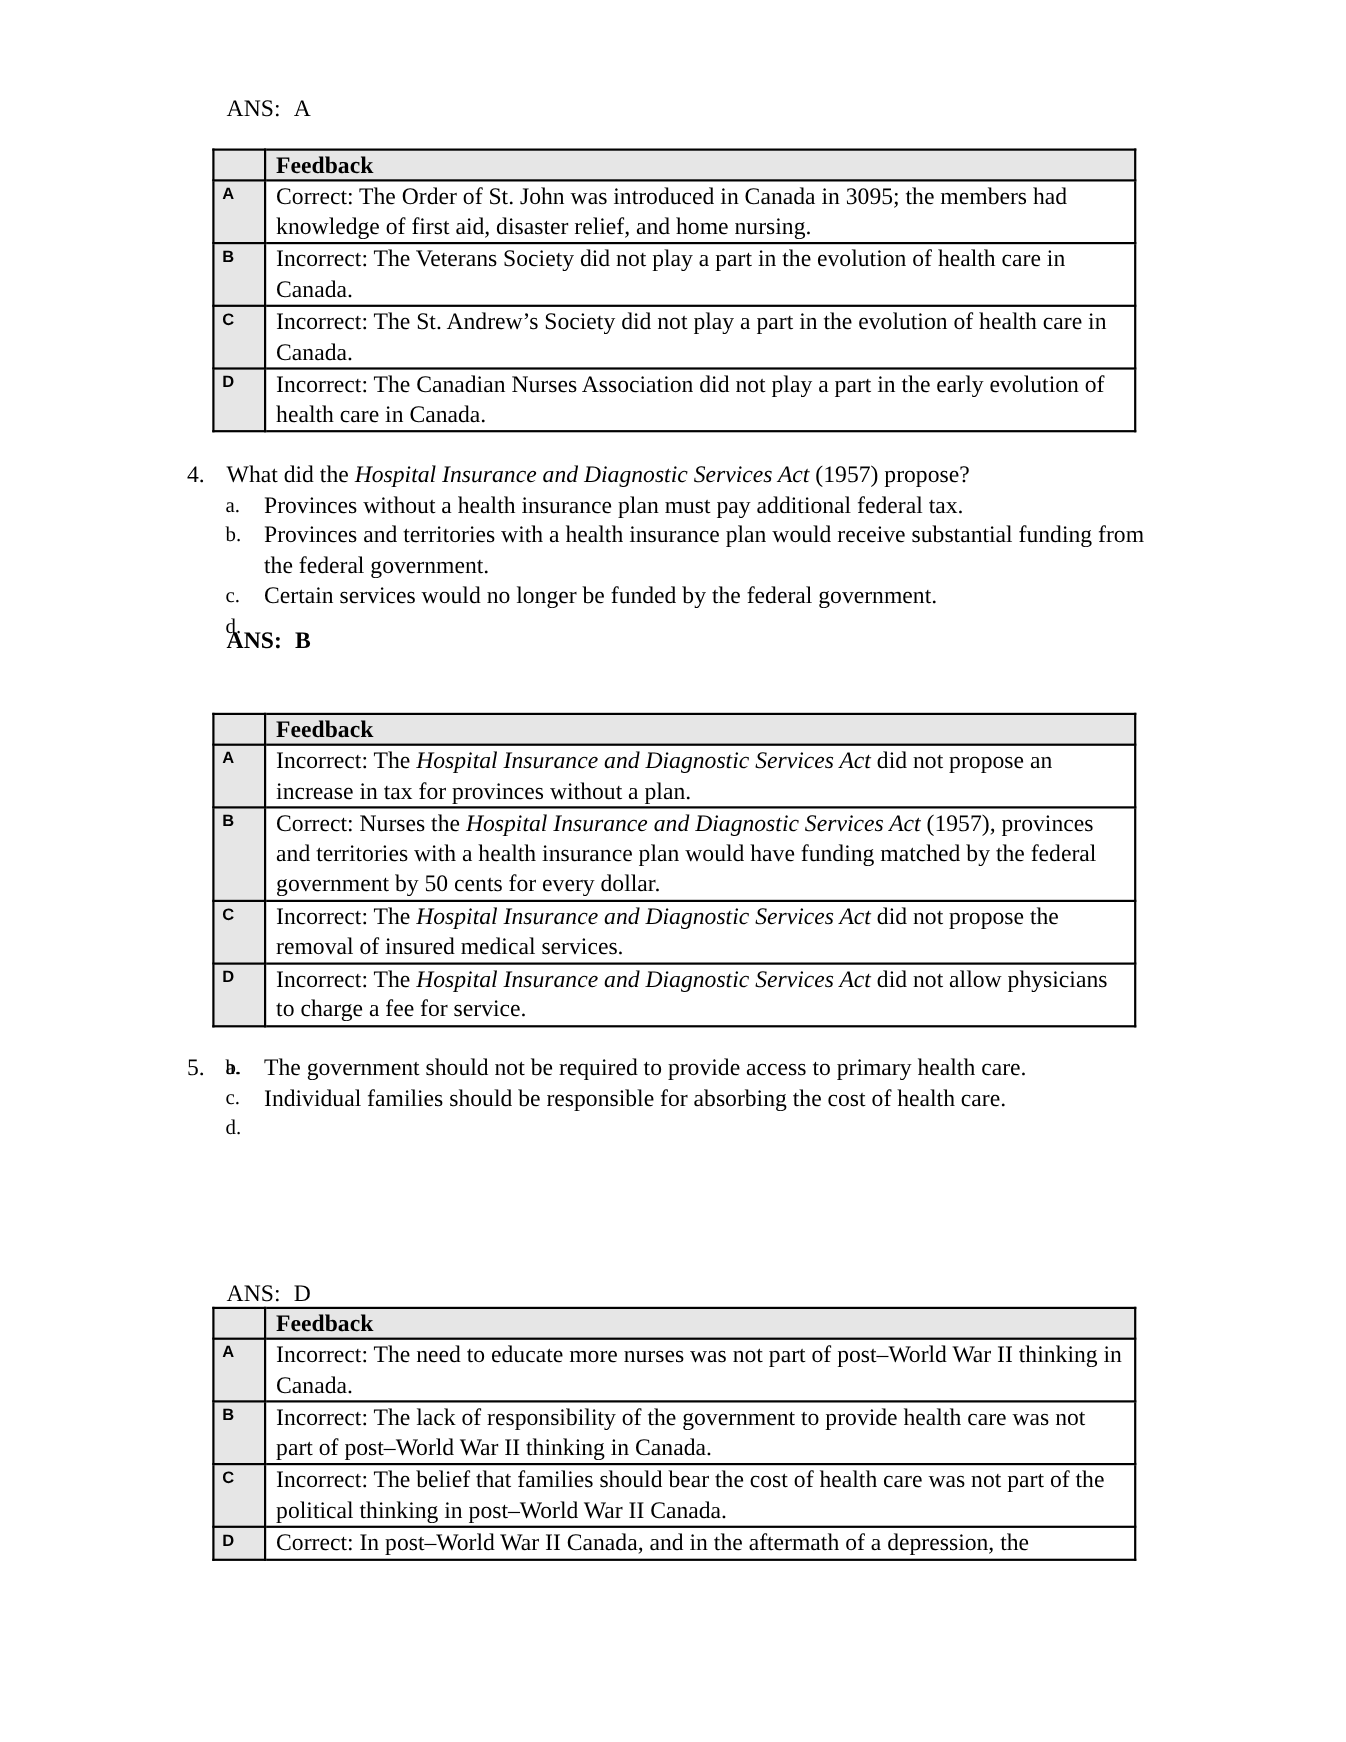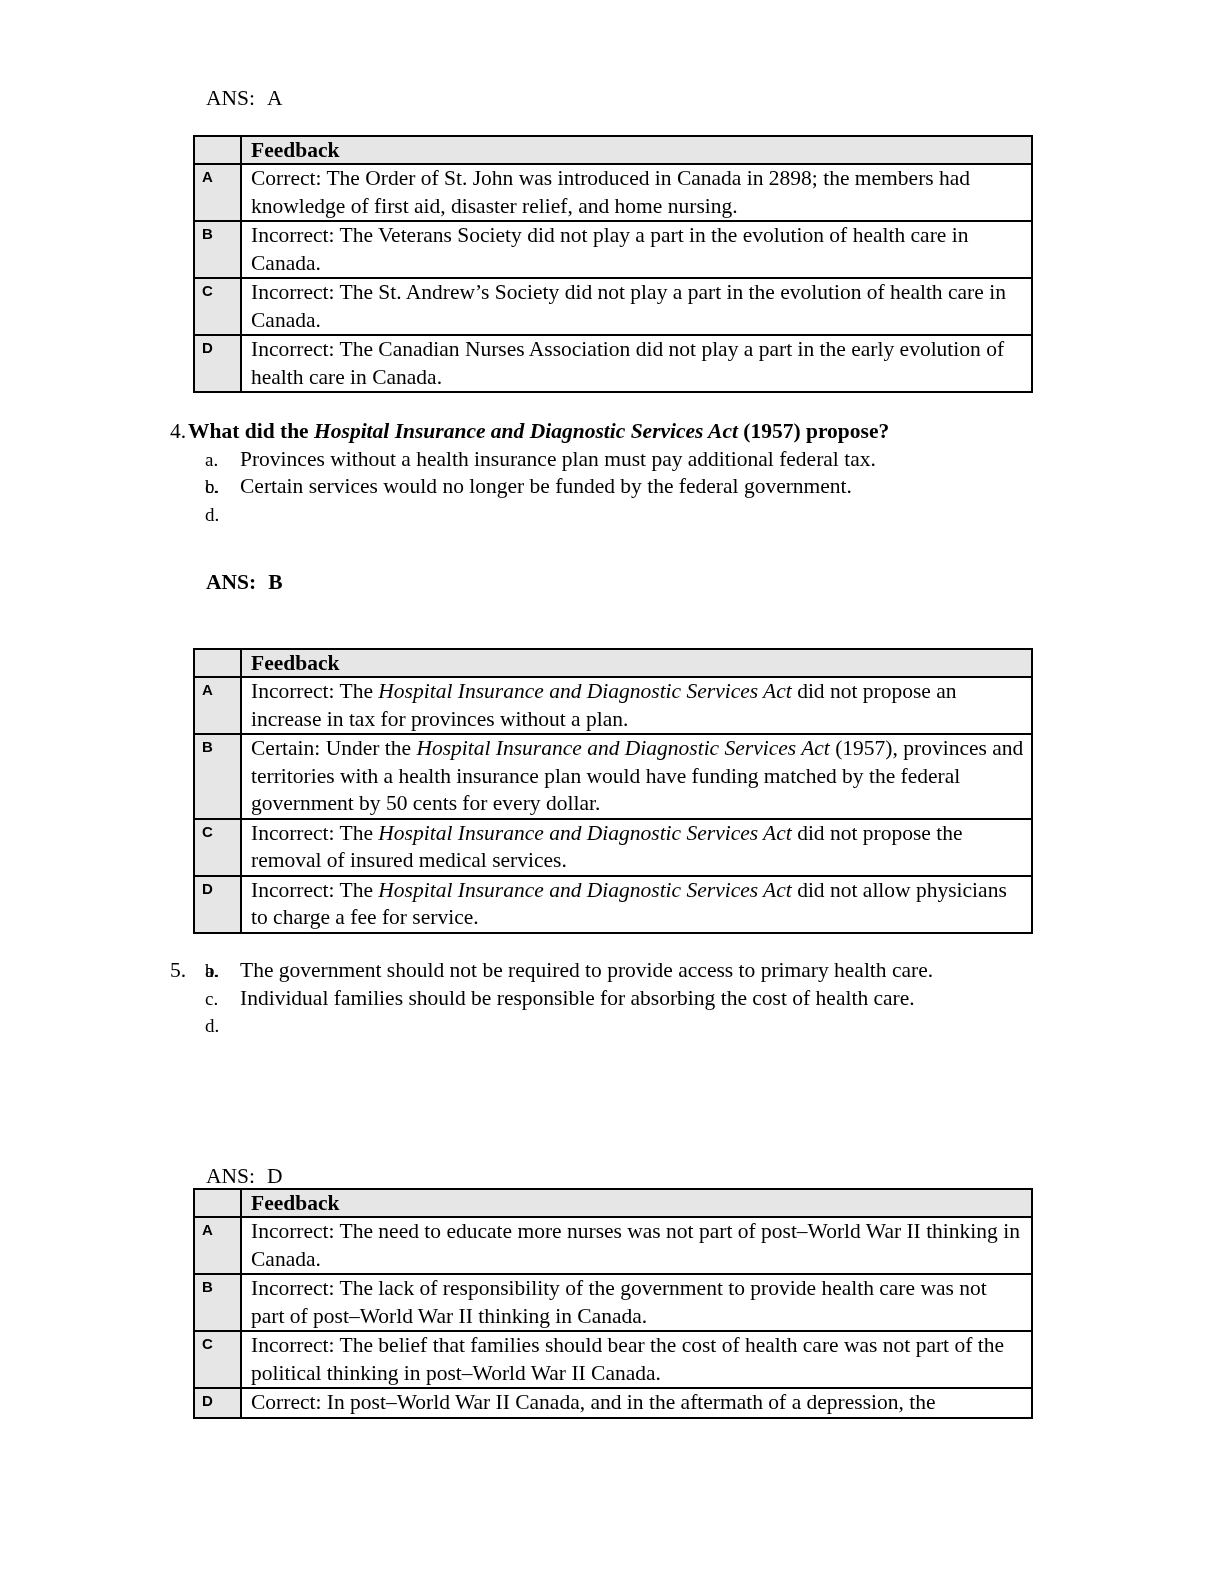--- a/index.html
+++ b/index.html
@@ -11,21 +11,21 @@
   table.fb td, table.fb th { border: 2px solid #000; vertical-align: top; padding: 0; line-height: 27.5px; }
   table.fb col.c1 { width: 47px; }
   table.fb th { background: #e6e6e6; text-align: left; font-weight: bold; padding-left: 9px; height: 26px; line-height: 26px; }
   table.fb th.blank { padding-left: 0; }
   table.fb td.letter { background: #e6e6e6; font-family: "Liberation Sans", "DejaVu Sans", sans-serif;
                         font-weight: bold; font-size: 15px; padding-left: 7px; line-height: 20px; padding-top: 2px; }
   table.fb td.text { padding-left: 9px; padding-right: 6px; }
   i { font-style: italic; }
   .q { position: absolute; left: 170px; width: 900px; line-height: 27.5px; }
   .q .num { position: absolute; left: 0; top: 0; }
-  .q .stem { margin-left: 18px; font-weight: bold; }
+  .q .stem { margin-left: 36px; }
   .q ol { list-style: none; margin: 0; padding: 0; }
   .q li { position: relative; padding-left: 70px; }
   .q li .lbl { position: absolute; left: 35px; top: 0; font-size: 19px; }
 </style>
 </head>
 <body>
 
 <div class="ans" style="top:86px;">
   <span>ANS:</span><span class="val">A</span>
 </div>
@@ -35,21 +35,21 @@
       <col class="c1">
       <col>
     </colgroup>
   <tbody>
       <tr>
     <th class="blank"></th>
     <th>Feedback</th>
   </tr>
   <tr>
     <td class="letter">A</td>
-    <td class="text">Correct: The Order of St. John was introduced in Canada in 2898; the members had knowledge of first aid, disaster relief, and home nursing.</td>
+    <td class="text">Correct: The Order of St. John was introduced in Canada in 3095; the members had knowledge of first aid, disaster relief, and home nursing.</td>
   </tr>
   <tr>
     <td class="letter">B</td>
     <td class="text">Incorrect: The Veterans Society did not play a part in the evolution of health care in Canada.</td>
   </tr>
   <tr>
     <td class="letter">C</td>
     <td class="text">Incorrect: The St. Andrew’s Society did not play a part in the evolution of health care in Canada.</td>
   </tr>
   <tr>
@@ -57,21 +57,21 @@
     <td class="text">Incorrect: The Canadian Nurses Association did not play a part in the early evolution of health care in Canada.</td>
   </tr>
 </tbody>
   </table>
 
 <div class="q" style="top:418px;">
   <span class="num">4.</span>
   <div class="stem"><span>What did the </span><i>Hospital Insurance and Diagnostic Services Act</i><span> (1957) propose?</span></div>
   <ol>
     <li><span class="lbl">a.</span><span>Provinces without a health insurance plan must pay additional federal tax.</span></li>
-    <li><span class="lbl">b.</span></li>
+    <li><span class="lbl">b.</span><span>Provinces and territories with a health insurance plan would receive substantial funding from the federal government.</span></li>
     <li><span class="lbl">c.</span><span>Certain services would no longer be funded by the federal government.</span></li>
     <li><span class="lbl">d.</span></li>
   </ol>
 </div>
 
 <div class="ans" style="top:570px;font-weight:bold;">
   <span>ANS:</span><span class="val">B</span>
 </div>
 
 <table class="fb" style="top:648px;">
@@ -83,21 +83,21 @@
       <tr>
     <th class="blank"></th>
     <th>Feedback</th>
   </tr>
   <tr>
     <td class="letter">A</td>
     <td class="text"><span>Incorrect: The </span><i>Hospital Insurance and Diagnostic Services Act</i><span> did not propose an increase in tax for provinces without a plan.</span></td>
   </tr>
   <tr>
     <td class="letter">B</td>
-    <td class="text"><span>Certain: Under the </span><i>Hospital Insurance and Diagnostic Services Act</i><span> (1957), provinces and territories with a health insurance plan would have funding matched by the federal government by 50 cents for every dollar.</span></td>
+    <td class="text"><span>Correct: Nurses the </span><i>Hospital Insurance and Diagnostic Services Act</i><span> (1957), provinces and territories with a health insurance plan would have funding matched by the federal government by 50 cents for every dollar.</span></td>
   </tr>
   <tr>
     <td class="letter">C</td>
     <td class="text"><span>Incorrect: The </span><i>Hospital Insurance and Diagnostic Services Act</i><span> did not propose the removal of insured medical services.</span></td>
   </tr>
   <tr>
     <td class="letter">D</td>
     <td class="text"><span>Incorrect: The </span><i>Hospital Insurance and Diagnostic Services Act</i><span> did not allow physicians to charge a fee for service.</span></td>
   </tr>
 </tbody>

